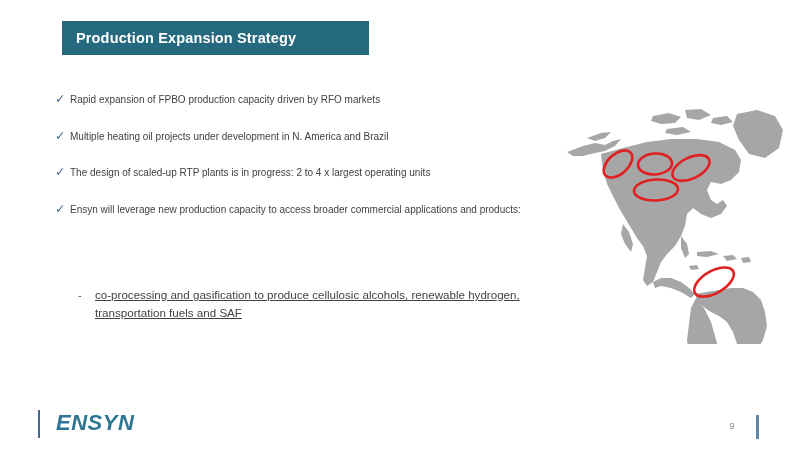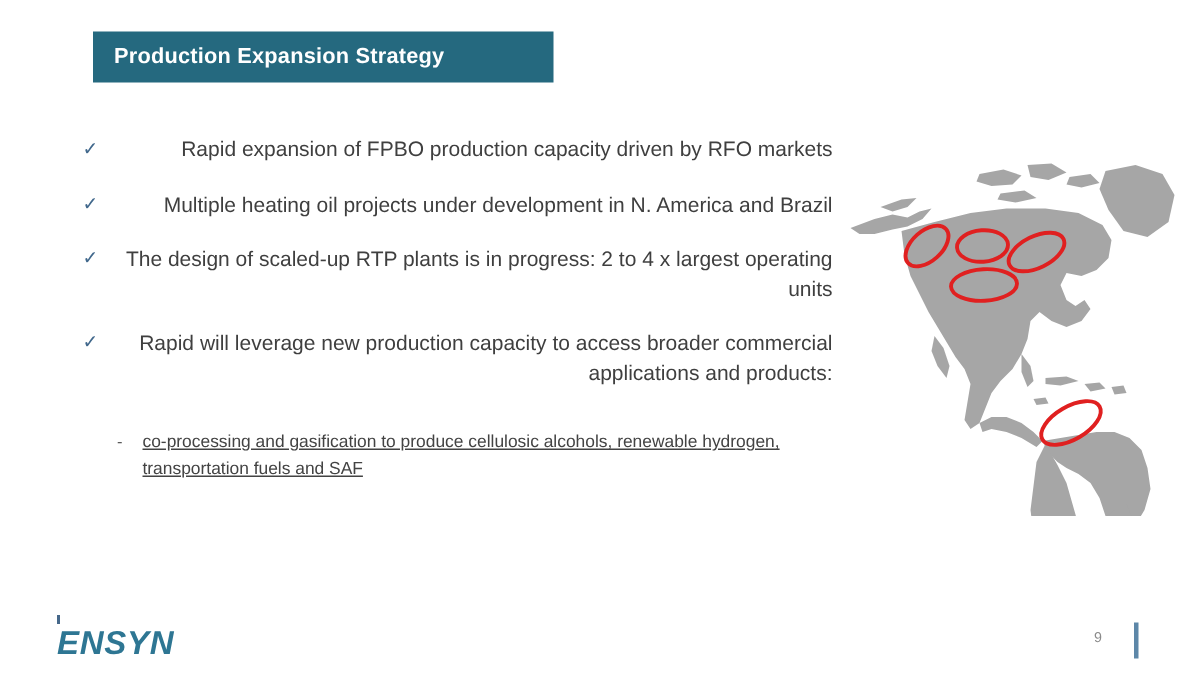--- a/index.html
+++ b/index.html
@@ -54,24 +54,23 @@
   .bullet-mark {
     flex: 0 0 auto;
     width: 15px;
     color: #41688c;
     font-size: 12.5px;
     line-height: 19px;
     padding-top: 0px;
   }
   .bullet-text {
     flex: 1 1 auto;
-    font-size: 14px;
+    font-size: 10px;
     line-height: 19.5px;
     color: #3f3f3f;
-    text-align: right;
   }
 
   
   #sub-bullet-group {
     position: absolute;
     left: 78px;
     top: 286px;
     width: 470px;
   }
   .sub-row {
@@ -108,21 +107,20 @@
   }
 
   
   #footer-logo {
     position: absolute;
     left: 38px;
     top: 410px;
     height: 32px;
     display: flex;
     align-items: flex-start;
-    flex-direction: column;
   }
   #logo-rule {
     width: 2px;
     height: 28px;
     background: #46688a;
     margin-right: 16px;
   }
   #logo-wordmark {
     font-size: 22px;
     font-weight: bold;
@@ -168,21 +166,21 @@
     <span class="bullet-text">Multiple heating oil projects under development in N. America and Brazil</span>
   </div>
 
   <div class="bullet-row">
     <span class="bullet-mark">✓</span>
     <span class="bullet-text">The design of scaled-up RTP plants is in progress:  2 to 4 x largest operating units</span>
   </div>
 
   <div class="bullet-row" style="margin-bottom:0;">
     <span class="bullet-mark">✓</span>
-    <span class="bullet-text">Rapid will leverage new production capacity to access broader commercial applications and products:</span>
+    <span class="bullet-text">Ensyn will leverage new production capacity to access broader commercial applications and products:</span>
   </div>
 
 </div>
 
 <div id="sub-bullet-group">
   <div class="sub-row">
     <span class="sub-mark">-</span>
     <span class="sub-text">co-processing and gasification to produce cellulosic alcohols, renewable hydrogen, transportation fuels and SAF</span>
   </div>
 </div>

